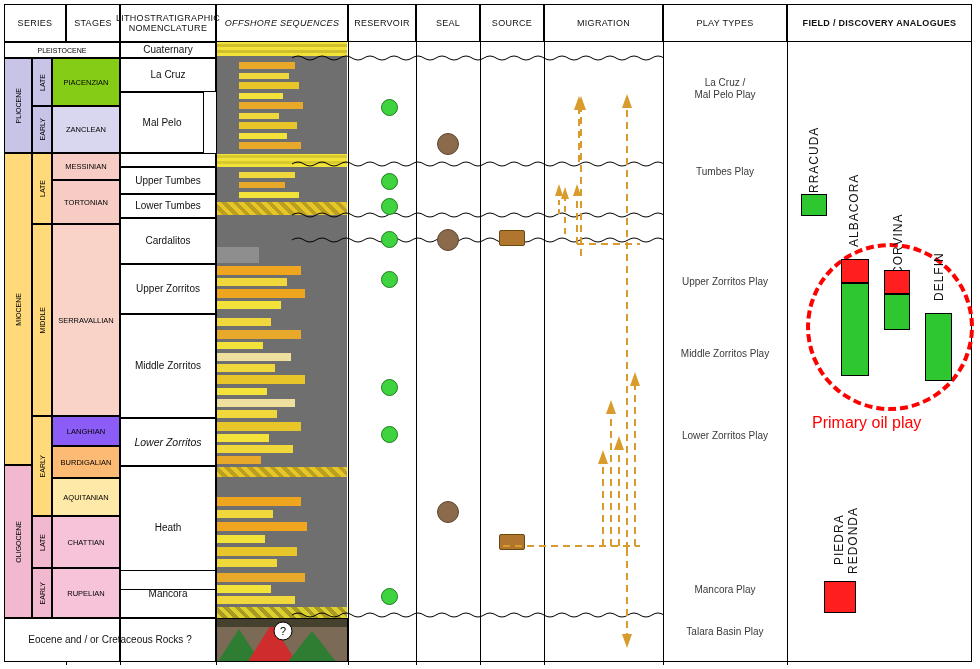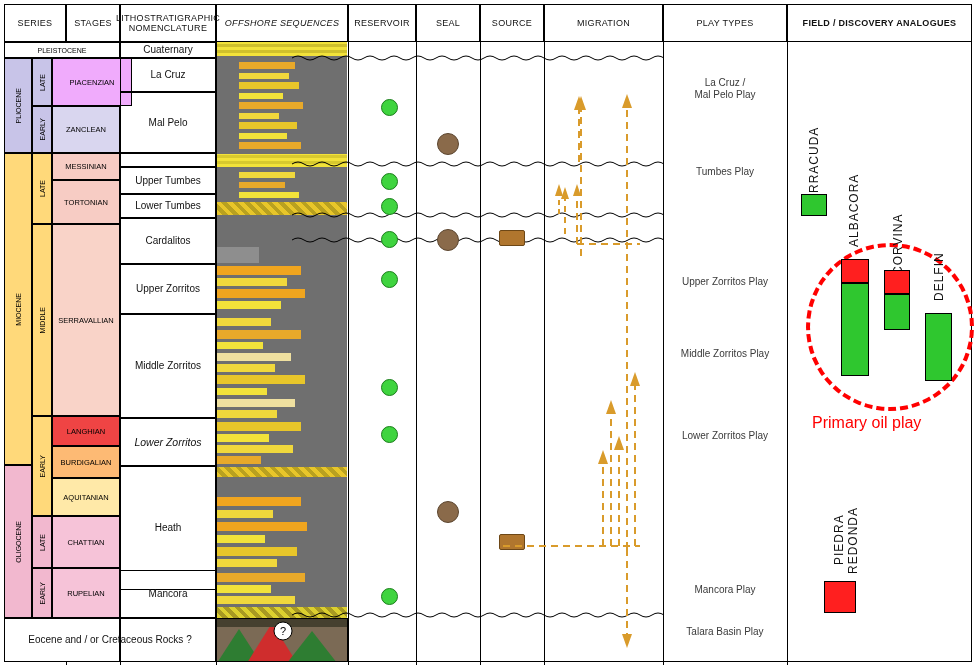--- a/index.html
+++ b/index.html
@@ -100,36 +100,36 @@
   </div>
   <div class="cell bord ctr" style="left:32px;top:516px;width:20px;height:52px;background:#f2b8cf;">
     <span class="tiny vert">LATE</span>
   </div>
   <div class="cell bord ctr" style="left:32px;top:568px;width:20px;height:50px;background:#f2b8cf;">
     <span class="tiny vert">EARLY</span>
   </div>
 
   <div class="cell bord" style="left:4px;top:618px;width:116px;height:44px;background:#ffffff;"></div>
 
-  <div class="cell bord ctr" style="left:52px;top:58px;width:80px;height:48px;background:#f0abfc;">
+  <div class="cell bord ctr" style="left:52px;top:58px;width:68px;height:48px;background:#84cc16;">
     <span class="small">PIACENZIAN</span>
   </div>
   <div class="cell bord ctr" style="left:52px;top:106px;width:68px;height:47px;background:#d9d6ef;">
     <span class="small">ZANCLEAN</span>
   </div>
   <div class="cell bord ctr" style="left:52px;top:153px;width:68px;height:27px;background:#f7ccc4;">
     <span class="small">MESSINIAN</span>
   </div>
   <div class="cell bord ctr" style="left:52px;top:180px;width:68px;height:44px;background:#f7ccc4;">
     <span class="small">TORTONIAN</span>
   </div>
   <div class="cell bord ctr" style="left:52px;top:224px;width:68px;height:192px;background:#f9d3c8;">
     <span class="small">SERRAVALLIAN</span>
   </div>
-  <div class="cell bord ctr" style="left:52px;top:416px;width:68px;height:30px;background:#ef4444;">
+  <div class="cell bord ctr" style="left:52px;top:416px;width:68px;height:30px;background:#8b5cf6;">
     <span class="small">LANGHIAN</span>
   </div>
   <div class="cell bord ctr" style="left:52px;top:446px;width:68px;height:32px;background:#fdba74;">
     <span class="small">BURDIGALIAN</span>
   </div>
   <div class="cell bord ctr" style="left:52px;top:478px;width:68px;height:38px;background:#ffe9a8;">
     <span class="small">AQUITANIAN</span>
   </div>
   <div class="cell bord ctr" style="left:52px;top:516px;width:68px;height:52px;background:#f6c3d8;">
     <span class="small">CHATTIAN</span>
@@ -137,21 +137,21 @@
   <div class="cell bord ctr" style="left:52px;top:568px;width:68px;height:50px;background:#f6c3d8;">
     <span class="small">RUPELIAN</span>
   </div>
 
   <div class="cell bord ctr" style="left:120px;top:42px;width:96px;height:16px;">
     <span class="lbl">Cuaternary</span>
   </div>
   <div class="cell bord ctr" style="left:120px;top:58px;width:96px;height:34px;">
     <span class="lbl">La Cruz</span>
   </div>
-  <div class="cell bord ctr" style="left:120px;top:92px;width:96px;height:61px;">
+  <div class="cell bord ctr" style="left:120px;top:92px;width:84px;height:61px;">
     <span class="lbl">Mal Pelo</span>
   </div>
   <div class="cell bord ctr" style="left:120px;top:153px;width:96px;height:14px;"></div>
   <div class="cell bord ctr" style="left:120px;top:167px;width:96px;height:27px;">
     <span class="lbl">Upper Tumbes</span>
   </div>
   <div class="cell bord ctr" style="left:120px;top:194px;width:96px;height:24px;">
     <span class="lbl">Lower Tumbes</span>
   </div>
   <div class="cell bord ctr" style="left:120px;top:218px;width:96px;height:46px;">

